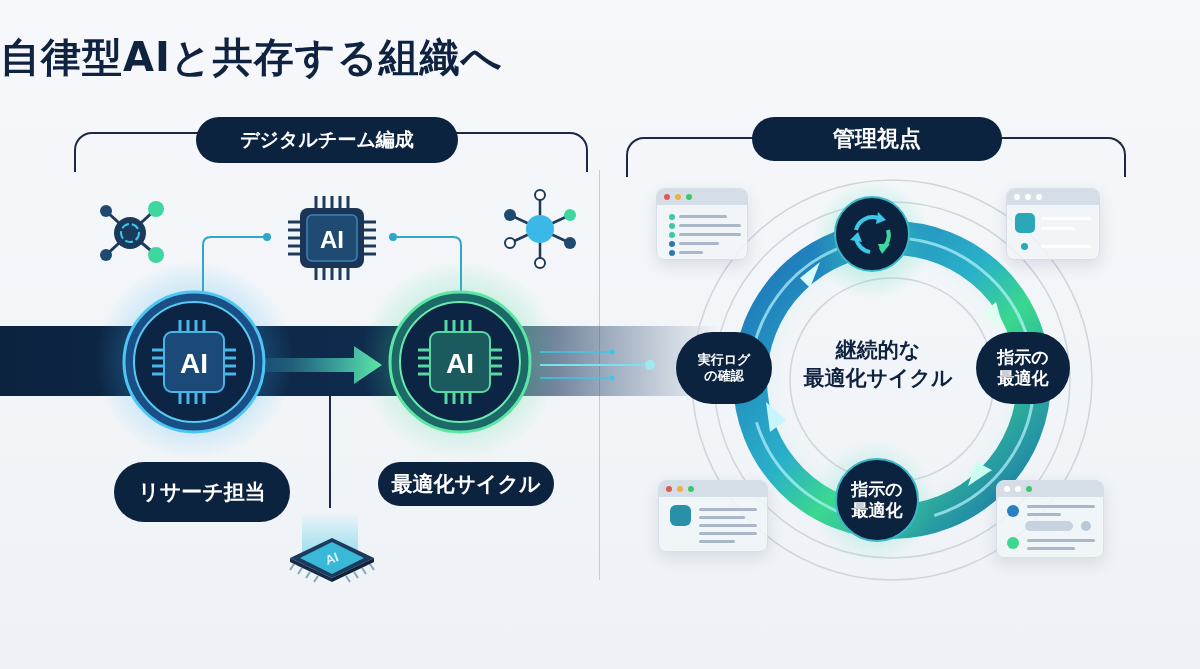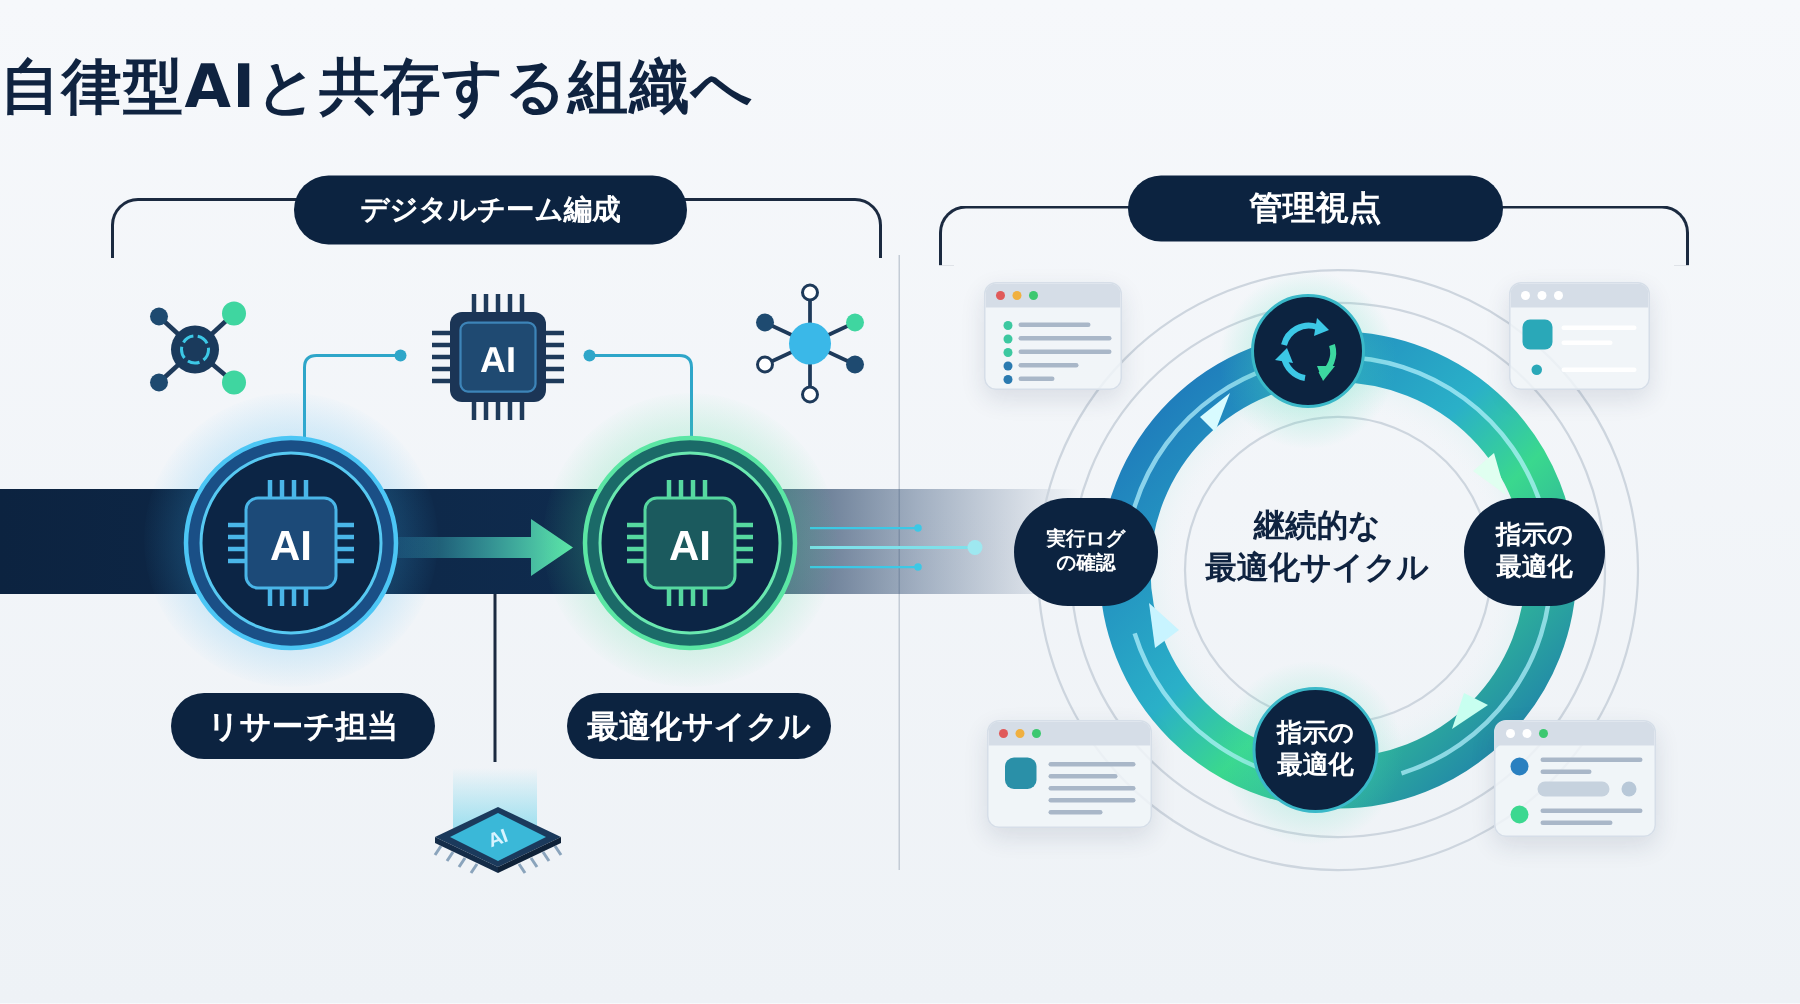--- a/index.html
+++ b/index.html
@@ -169,21 +169,21 @@
       <line x1="102" y1="68" x2="114" y2="68"></line>
       <line x1="102" y1="76" x2="114" y2="76"></line>
       <line x1="102" y1="84" x2="114" y2="84"></line>
   </g>
   <rect x="42" y="42" width="60" height="60" rx="8" fill="#1b5a5e" stroke="#56d8a0" stroke-width="2"></rect>
   <text x="72" y="83" font-size="28" font-weight="bold" fill="#fff" text-anchor="middle" font-family="Liberation Sans, sans-serif">AI</text>
 </svg>
 
 <div class="abs" style="left:329px;top:396px;width:2px;height:112px;background:#1b2a40"></div>
 
-<div class="abs pill" style="left:114px;top:462px;width:176px;height:44px;font-size:21px;">
+<div class="abs pill" style="left:114px;top:462px;width:176px;height:60px;font-size:21px;">
   <span>リサーチ担当</span>
 </div>
 <div class="abs pill" style="left:378px;top:462px;width:176px;height:44px;font-size:21px;">
   <span>最適化サイクル</span>
 </div>
 
 <div class="abs" style="left:302px;top:512px;width:56px;height:40px;background:linear-gradient(180deg,rgba(60,200,230,0) 0%,rgba(60,200,230,0.45) 100%);"></div>
 <svg class="abs" style="left:284px;top:532px" width="96" height="54" viewBox="0 0 96 54">
   <g stroke="#8aa4bc" stroke-width="2">
     <line x1="10" y1="32" x2="6" y2="38"></line>

